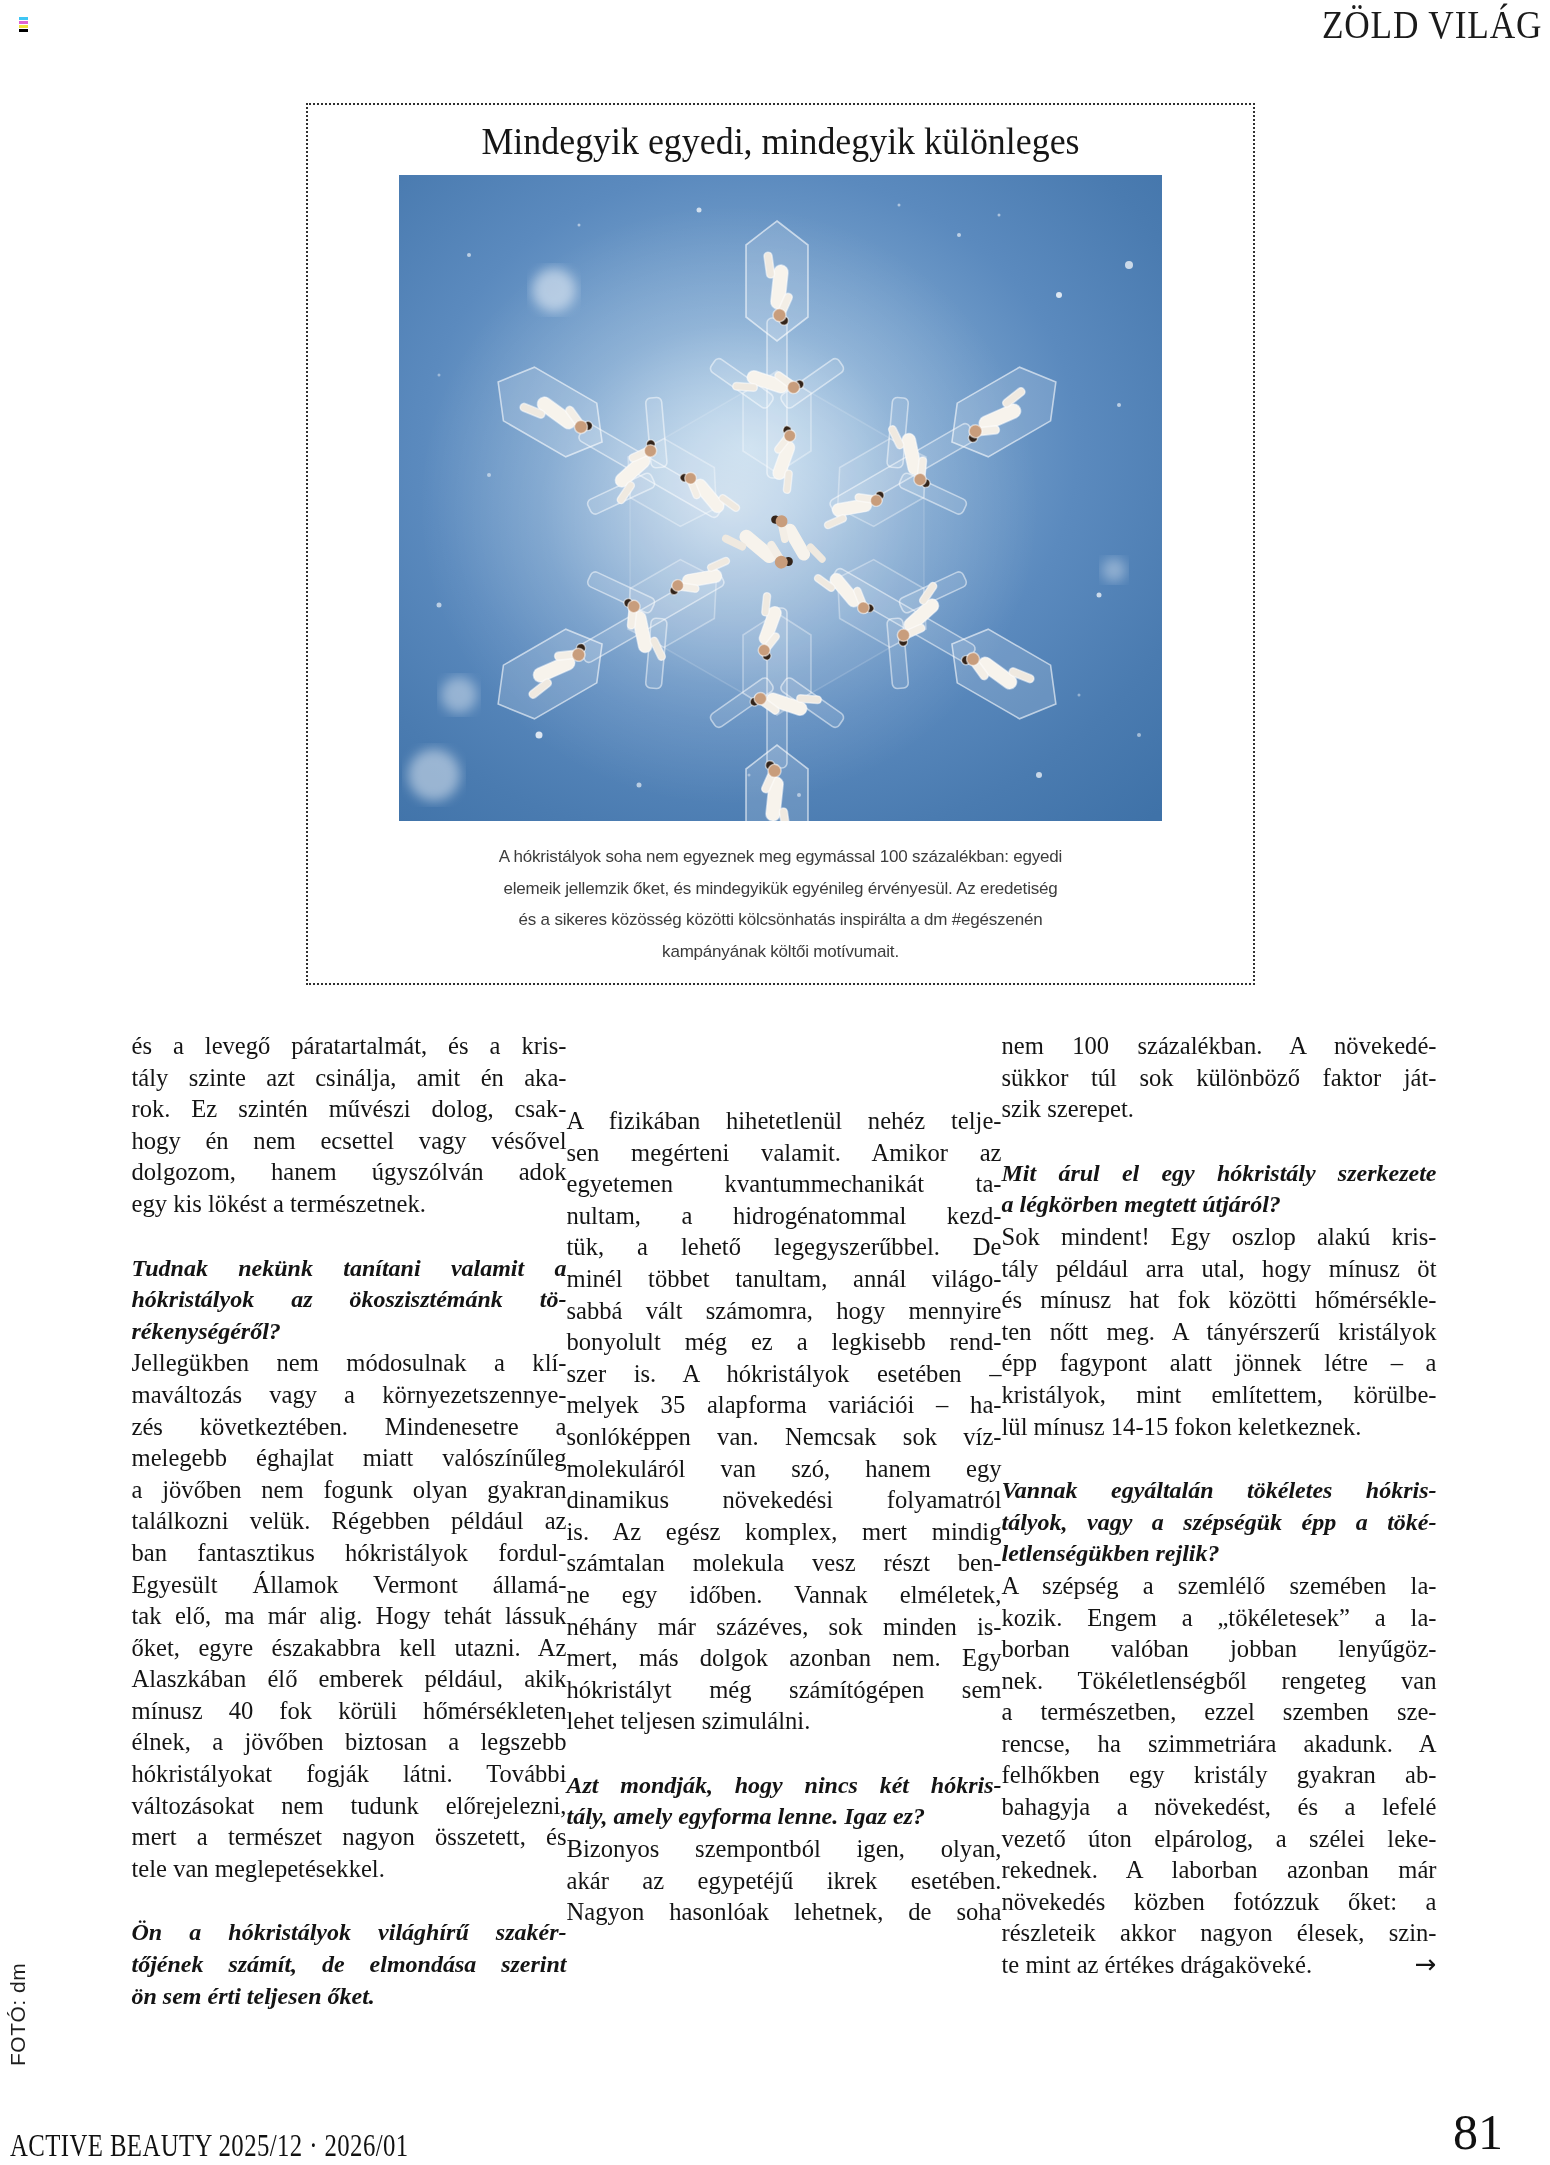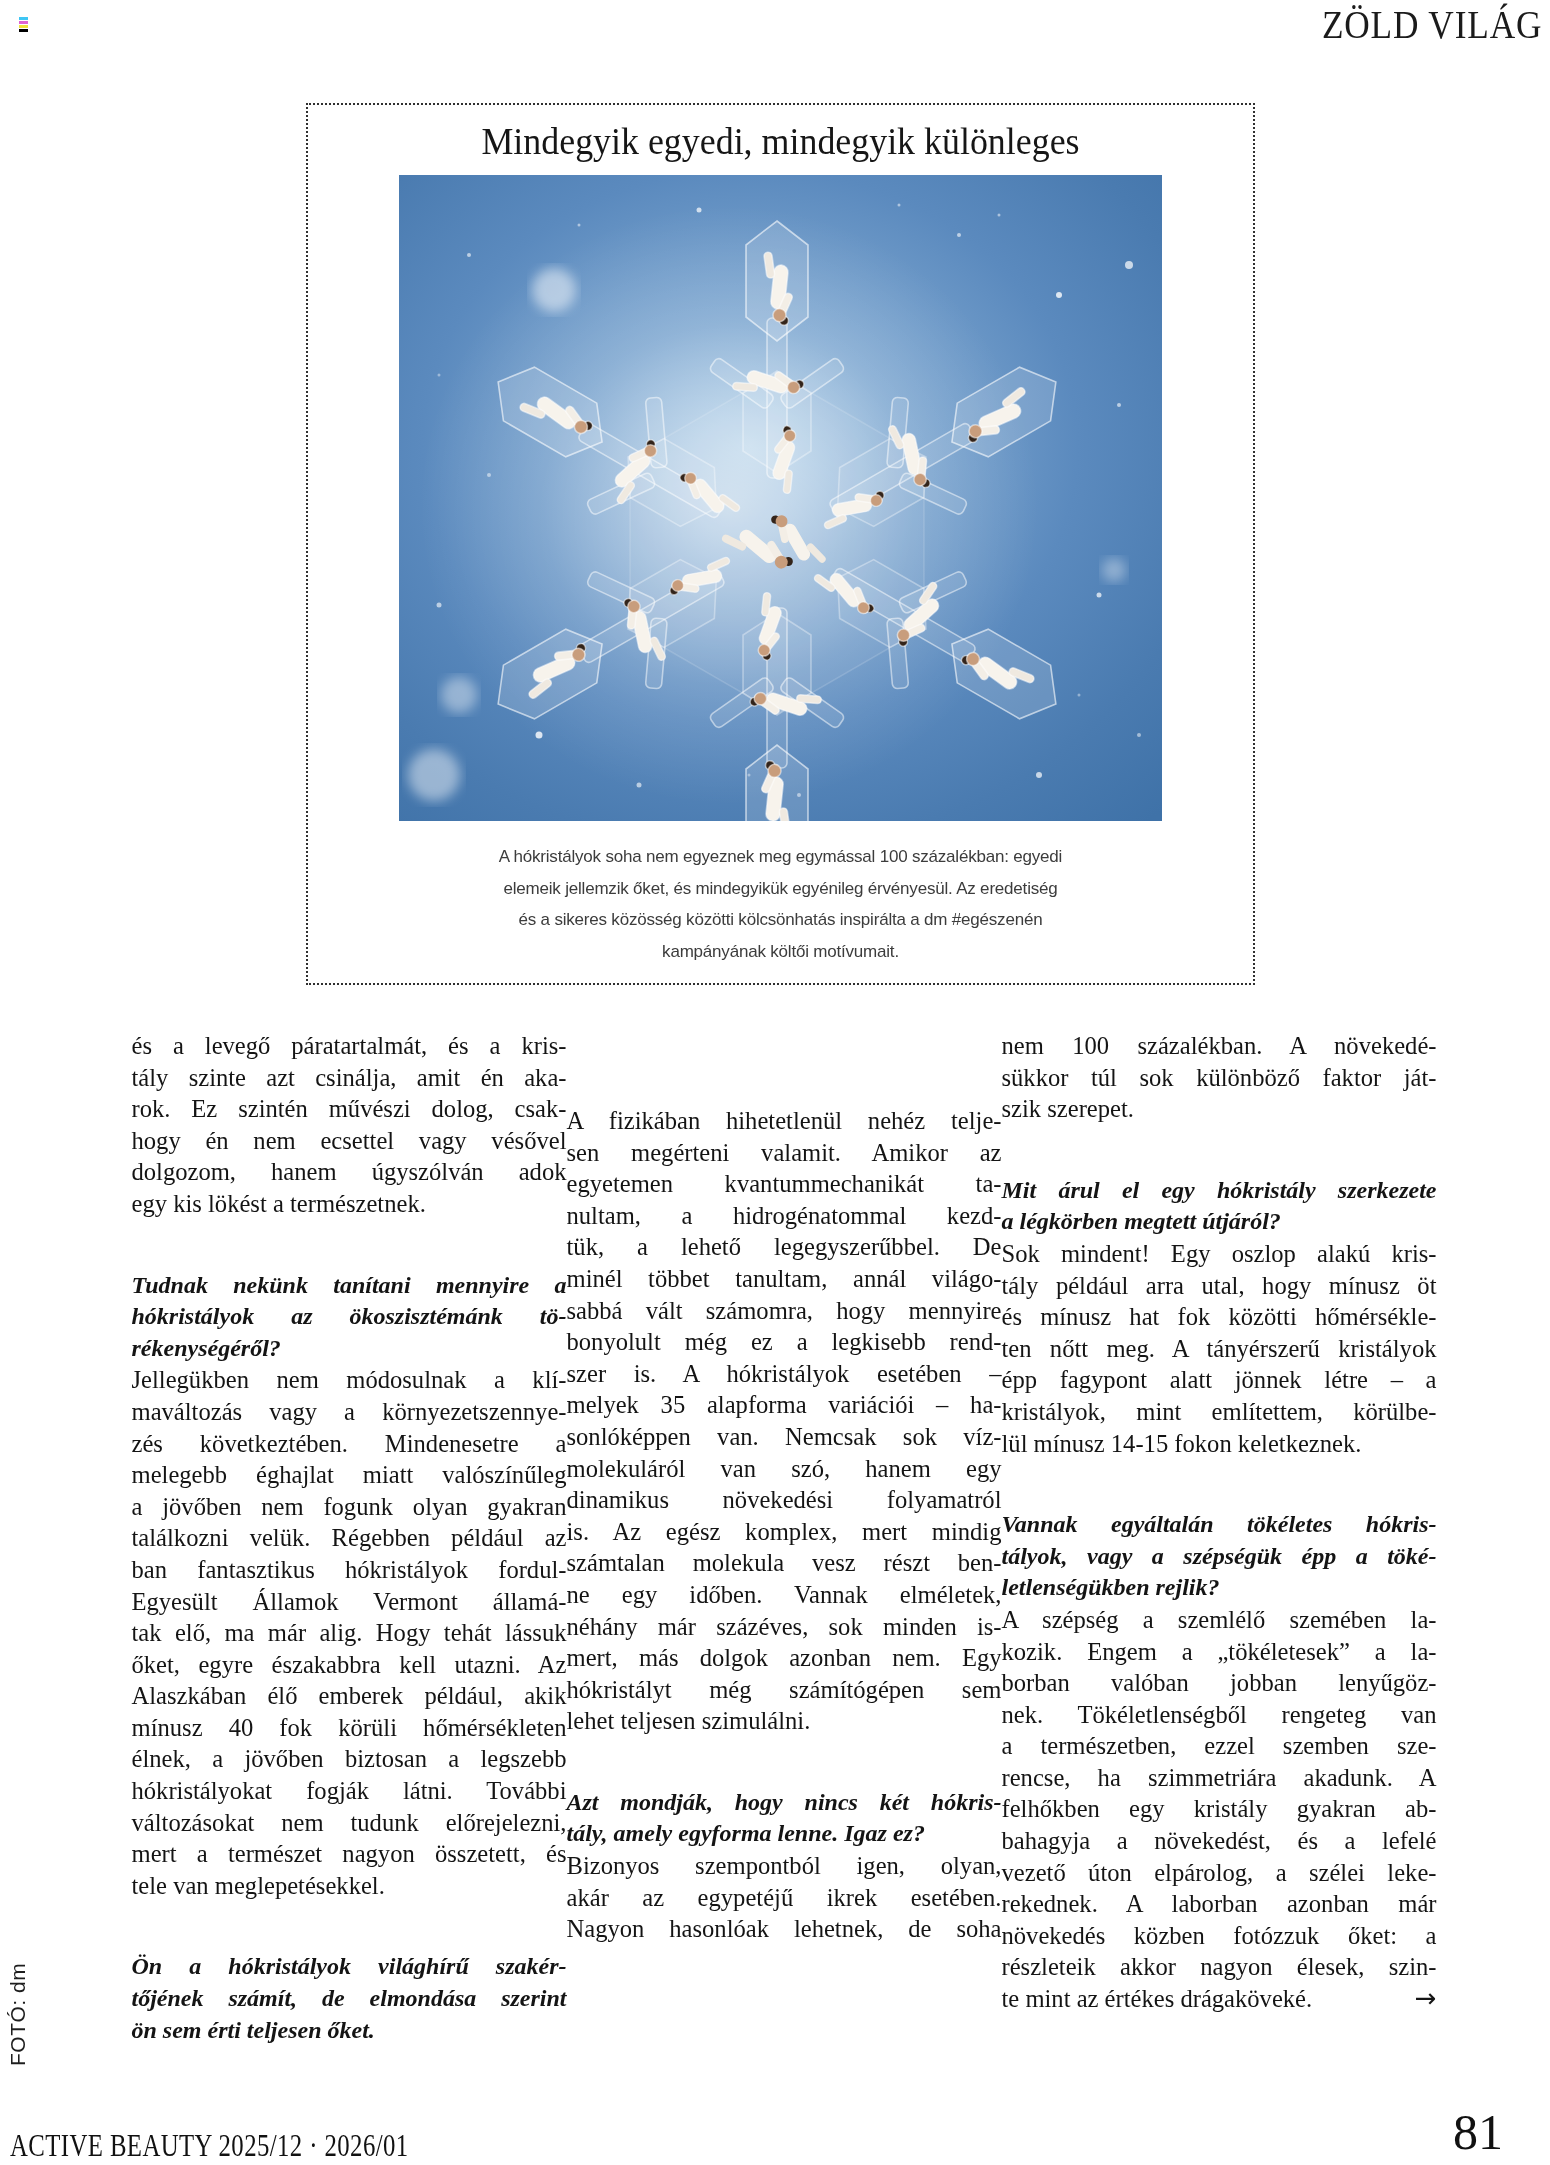--- a/index.html
+++ b/index.html
@@ -21,21 +21,21 @@
     color:#161616;transform:scaleX(.97);}
   .photo{width:763px;height:646px;margin:10px auto 0;overflow:hidden;}
   .caption{margin:20px auto 0;max-width:800px;font-family:"Liberation Sans",sans-serif;
     font-size:17px;line-height:31.5px;color:#3c3c3c;letter-spacing:-.2px;white-space:pre-line;}
 
   
   .columns{position:absolute;left:85px;top:1030px;width:1398px;display:flex;justify-content:center;}
   .col{width:435px;}
   .col2{padding-top:75px;}
   .block{font-size:24.6px;line-height:31.6px;}
-  .block.question{margin-top:50px;font-weight:bold;font-style:italic;font-size:24px;}
+  .block.question{margin-top:33px;font-weight:bold;font-style:italic;font-size:24px;}
   .block.answer{margin-top:0;}
   .ln{text-align:justify;text-align-last:justify;hyphens:none;overflow-wrap:normal;}
   .ln.last{text-align-last:left;}
   .ln.arrowline{display:flex;justify-content:space-between;align-items:baseline;}
   .ln .arrow{font-family:"DejaVu Sans",sans-serif;font-size:26px;}
 
   
   .photo-credit{position:absolute;left:6px;top:2066px;transform:rotate(-90deg);
     transform-origin:0 0;font-family:"Liberation Sans",sans-serif;font-size:21px;
     letter-spacing:.5px;color:#1e1e1e;white-space:nowrap;}
@@ -157,21 +157,21 @@
     <div class="col">
         <div class="block answer">
           <div class="ln">és a levegő páratartalmát, és a kris-</div>
           <div class="ln">tály szinte azt csinálja, amit én aka-</div>
           <div class="ln">rok. Ez szintén művészi dolog, csak-</div>
           <div class="ln">hogy én nem ecsettel vagy vésővel</div>
           <div class="ln">dolgozom, hanem úgyszólván adok</div>
           <div class="ln last">egy kis lökést a természetnek.</div>
         </div>
         <div class="block question">
-          <div class="ln">Tudnak nekünk tanítani mennyire a</div>
+          <div class="ln">Tudnak nekünk tanítani valamit a</div>
           <div class="ln">hókristályok az ökoszisztémánk tö-</div>
           <div class="ln last">rékenységéről?</div>
         </div>
         <div class="block answer">
           <div class="ln">Jellegükben nem módosulnak a klí-</div>
           <div class="ln">maváltozás vagy a környezetszennye-</div>
           <div class="ln">zés következtében. Mindenesetre a</div>
           <div class="ln">melegebb éghajlat miatt valószínűleg</div>
           <div class="ln">a jövőben nem fogunk olyan gyakran</div>
           <div class="ln">találkozni velük. Régebben például az</div>

